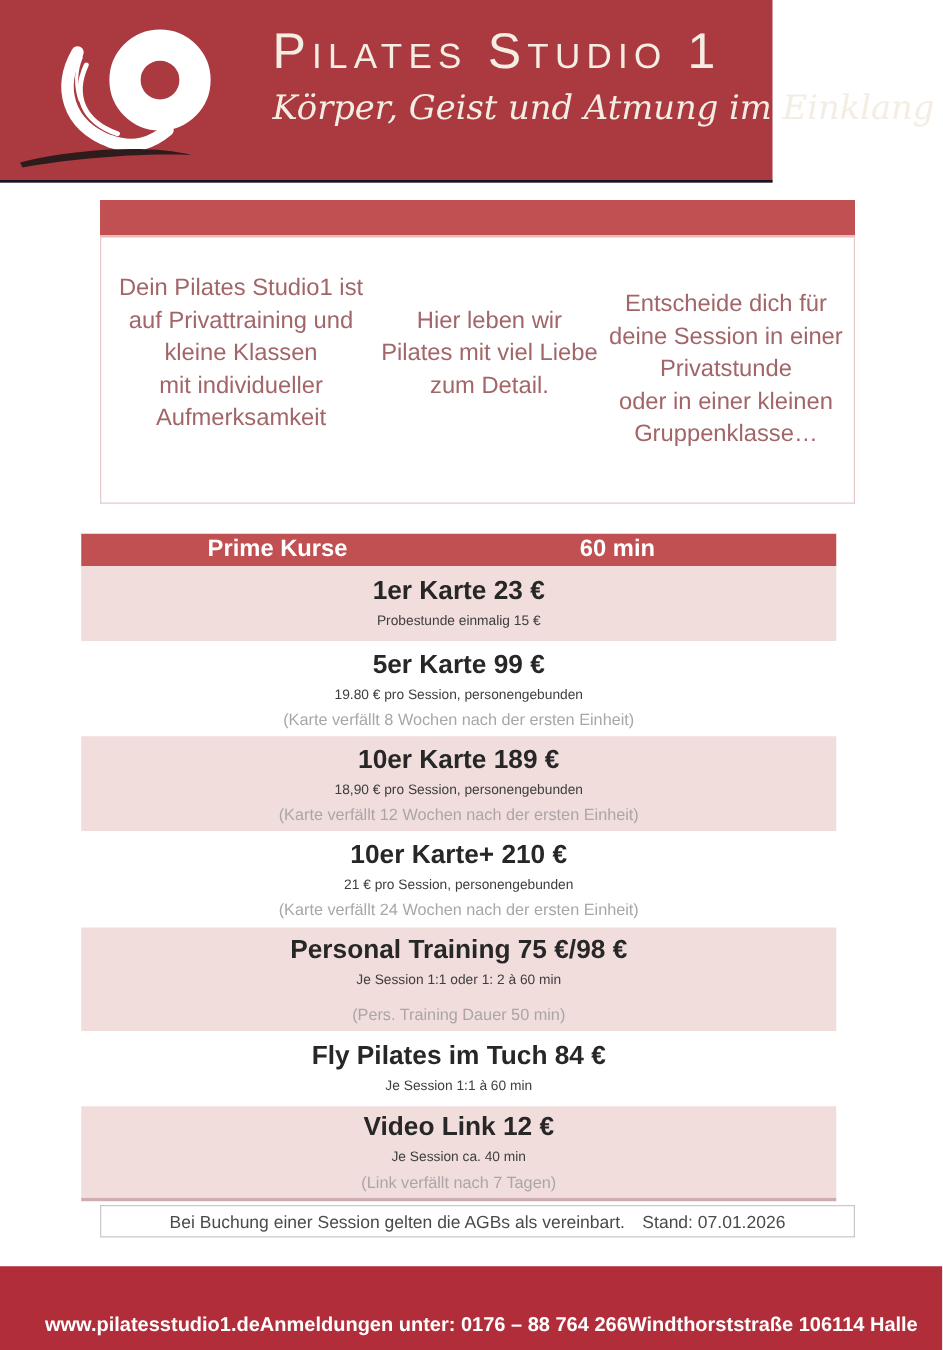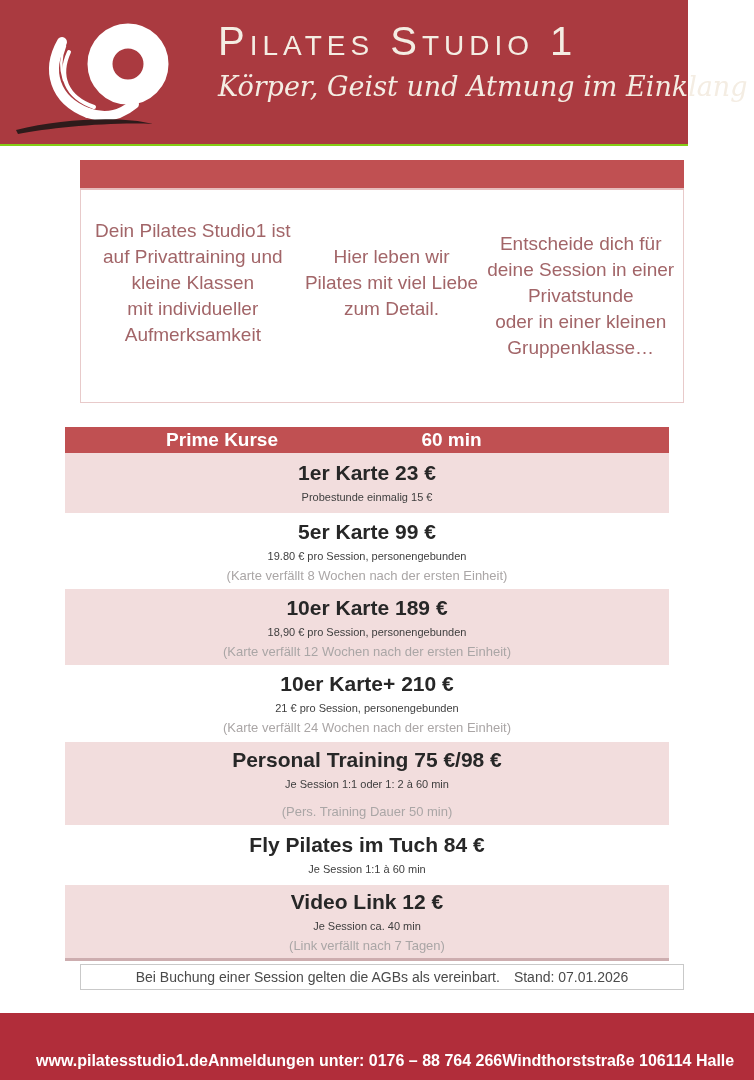--- a/index.html
+++ b/index.html
@@ -17,41 +17,41 @@
     --agb-border:#c9c9c9;
     --agb-text:#4a4a4a;
     --swoosh-dark:#2e1b1b;
   }
   *{margin:0;padding:0;box-sizing:border-box;}
   html,body{background:#ffffff;}
   body{font-family:"Liberation Sans",sans-serif;}
   .page{position:relative;width:754px;height:1080px;background:#ffffff;overflow:hidden;margin:0 auto;}
 
   
-  .banner{position:absolute;left:0;top:0;width:688px;height:146px;background:var(--banner-red);border-bottom:2px solid #84cc16;}
+  .banner{position:absolute;left:0;top:0;width:618px;height:146px;background:var(--banner-red);border-bottom:2px solid #0f172a;}
   .logo-svg{position:absolute;left:8px;top:2px;}
   .brand{position:absolute;left:218px;top:12px;color:var(--cream);}
   .brand-title{font-size:40px;font-variant:small-caps;letter-spacing:5px;font-weight:400;line-height:58px;white-space:nowrap;}
   .brand-tagline{font-family:"DejaVu Serif",serif;font-style:italic;font-size:27px;line-height:34px;white-space:nowrap;}
 
   
   .intro-card{position:absolute;left:80px;top:160px;width:604px;}
   .intro-bar{height:30px;background:var(--bar-red);border-bottom:2px solid #e6bcbc;}
   .intro-body{background:#ffffff;border:1px solid var(--card-border);border-top:none;height:213px;
               display:flex;justify-content:center;align-items:center;
               color:var(--intro-text);font-size:19px;line-height:26px;text-align:center;}
   .intro-par{margin:0 0 26px 0;}
   .intro-par:last-child{margin-bottom:0;}
 
   
   .price-table{position:absolute;left:65px;top:427px;width:604px;border-bottom:3px solid var(--table-bottom);}
   .table-head{height:26px;background:var(--bar-red);display:grid;grid-template-columns:52% 24% 24%;align-items:center;
               color:#ffffff;font-weight:bold;font-size:19px;}
   .table-head .c1{grid-column:1;text-align:center;}
-  .table-head .c2{grid-column:2;text-align:center;white-space:nowrap;}
+  .table-head .c2{grid-column:2;text-align:right;white-space:nowrap;}
   .row{display:flex;flex-direction:column;justify-content:center;align-items:center;text-align:center;background:#ffffff;}
   .row.pink{background:var(--row-pink);}
   .row-title{font-size:21px;font-weight:bold;color:var(--title-dark);line-height:27px;}
   .row-sub{font-size:11px;color:var(--sub-dark);line-height:22px;}
   .row-note{font-size:13px;color:var(--note-gray);line-height:18px;}
   .row-note:empty,.row-sub:empty{display:none;}
   .gap-note{margin-top:8px;}
   .h60{height:60px}.h76{height:76px}.h77{height:77px}.h83{height:83px}.h73{height:73px}
 
   

